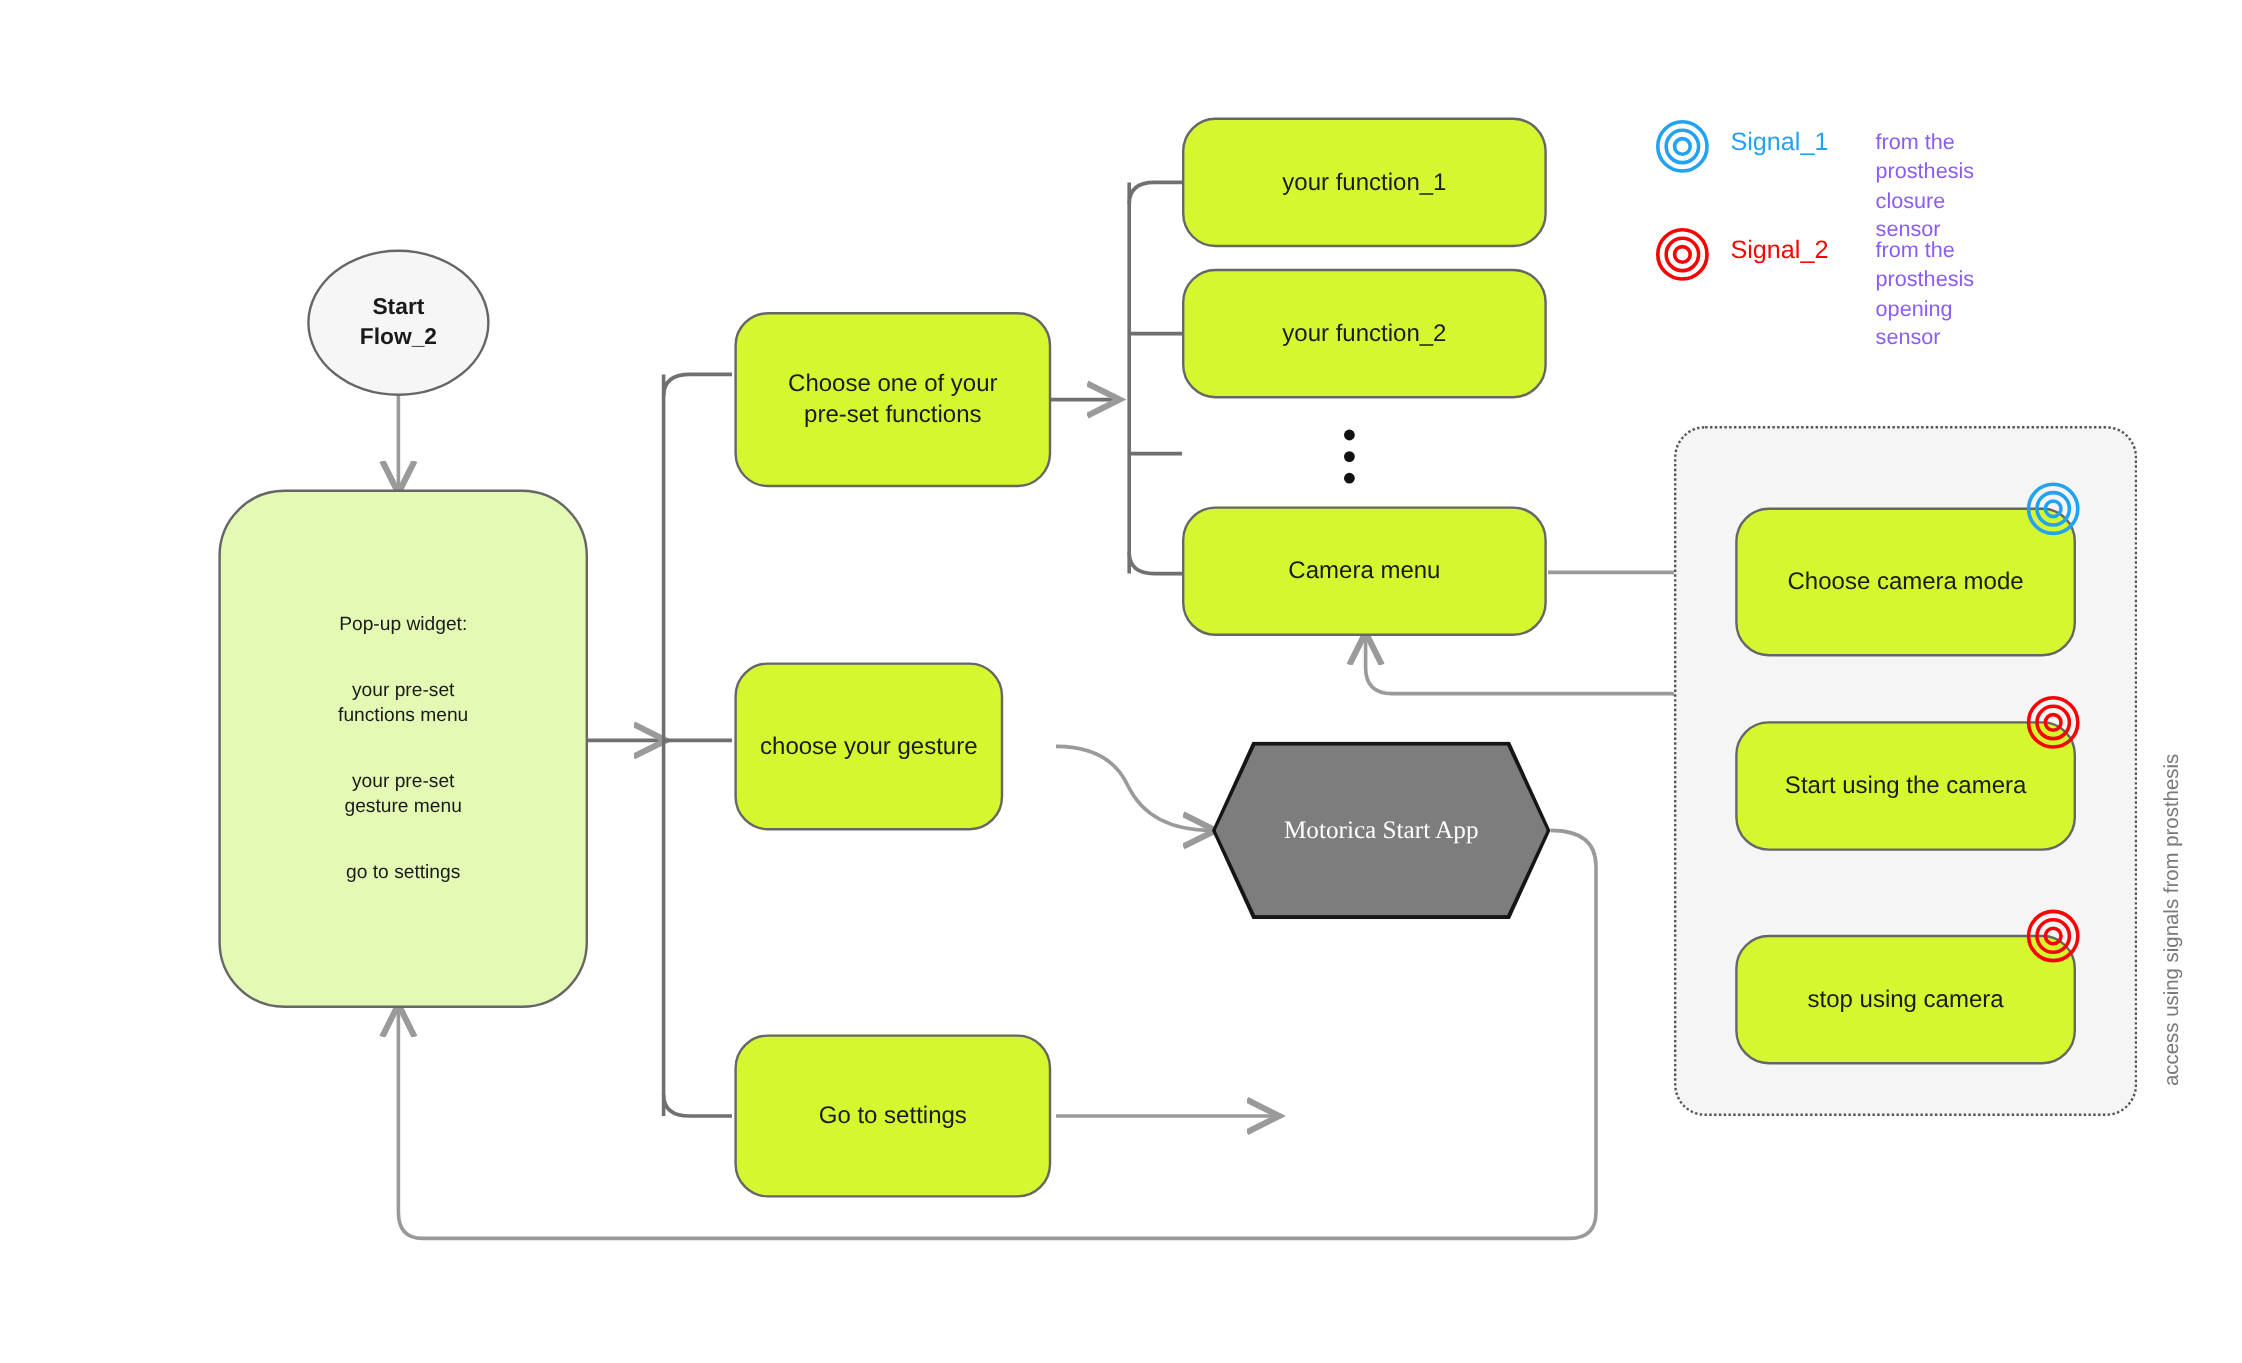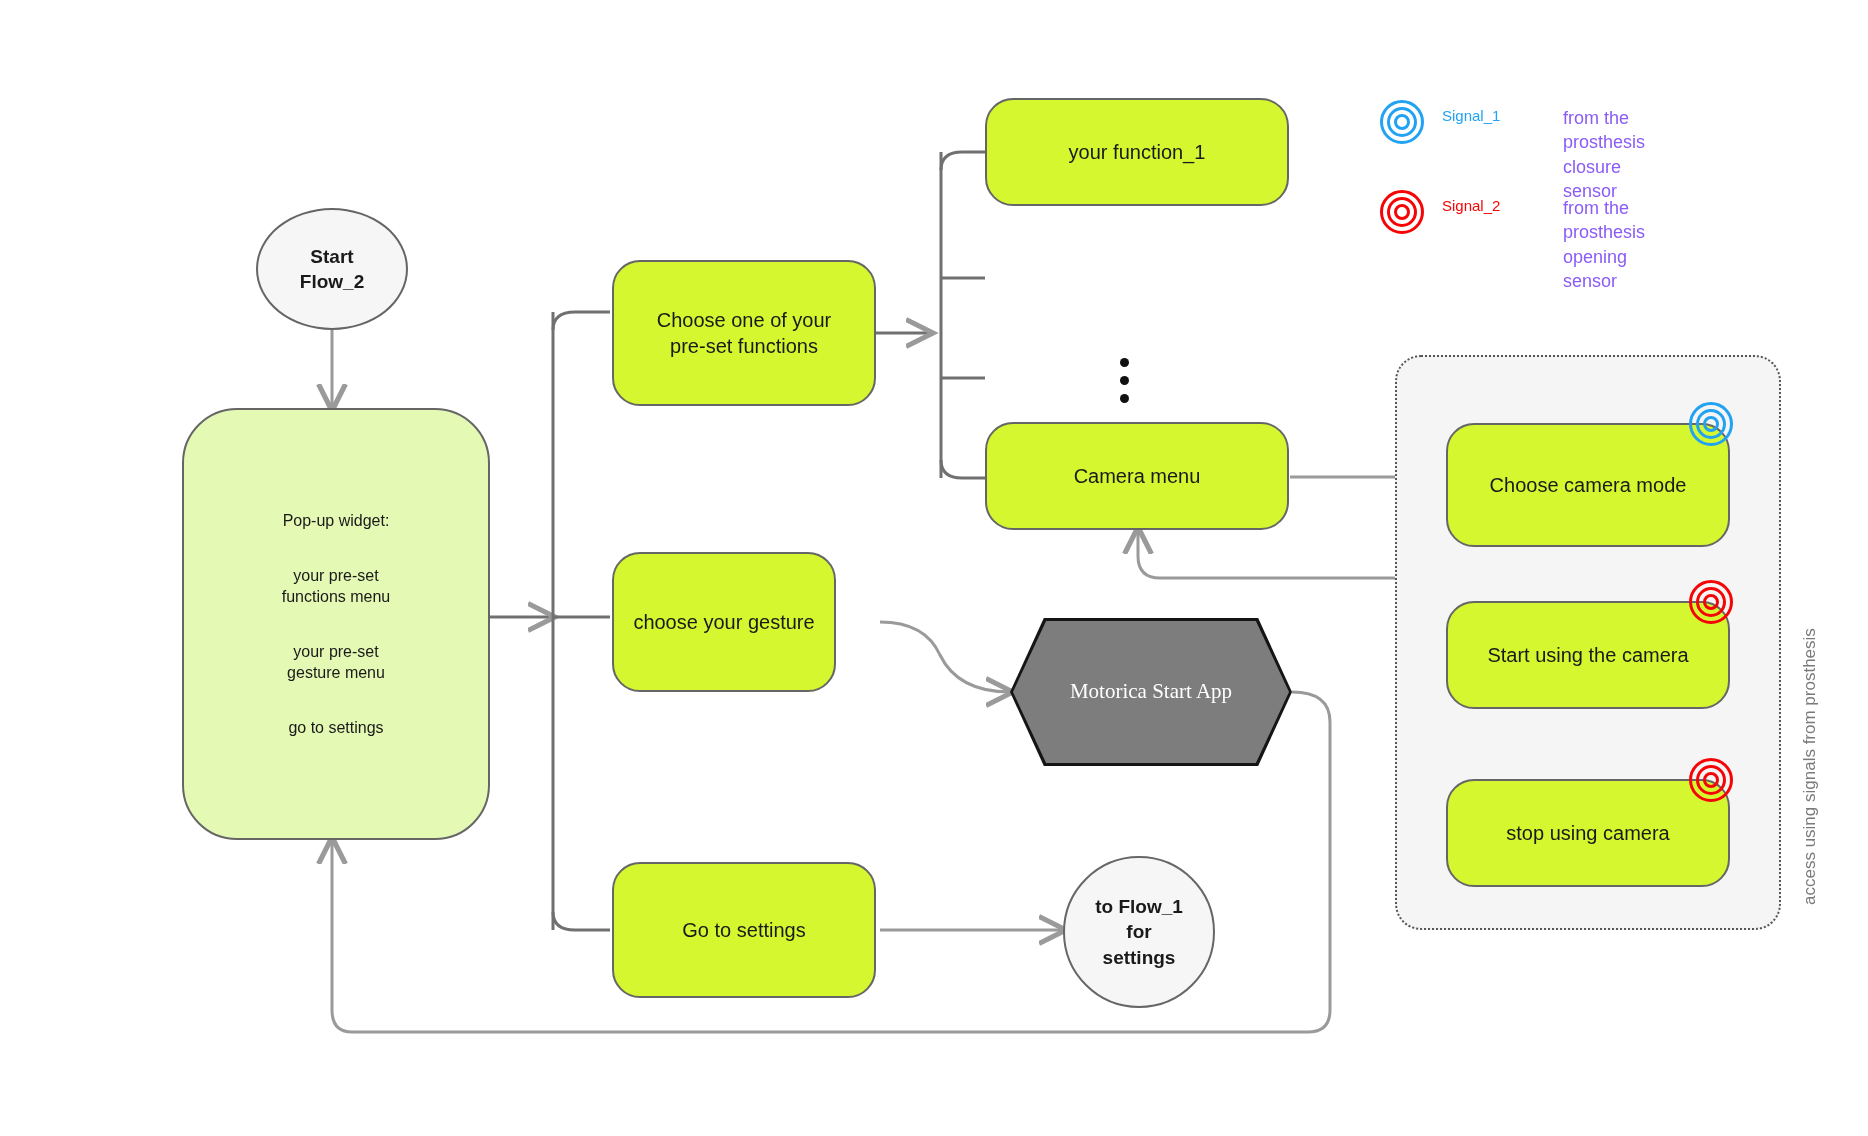--- a/index.html
+++ b/index.html
@@ -97,21 +97,21 @@
   .ring.red  span { border-color: #f50505; }
   .ring .r1 { width: 44px; height: 44px; border-width: 3.5px; }
   .ring .r2 { width: 30px; height: 30px; border-width: 3.5px; }
   .ring .r3 { width: 16px; height: 16px; border-width: 3.5px; }
 
   
   #legend { position: absolute; }
   .legend-row { position: absolute; display: flex; align-items: flex-start; }
   .legend-icon { position: relative; width: 44px; height: 44px; flex: none; }
   .legend-icon .ring { left: 0; top: 0; }
-  .legend-label { font-size: 15px; margin-left: 18px; margin-top: 7px; white-space: nowrap; }
+  .legend-label { font-size: 21px; margin-left: 18px; margin-top: 7px; white-space: nowrap; }
   .legend-label.blue { color: #22a2f2; }
   .legend-label.red  { color: #f50505; }
   .legend-desc {
     position: absolute;
     font-size: 18px; color: #8b5cf6; line-height: 1.35;
     white-space: pre-line;
   }
 </style>
 </head>
 <body>
@@ -192,42 +192,40 @@
   </div>
 
   <div class="node rrect" style="left:612px; top:862px; width:264px; height:136px;">
     <span>Go to settings</span>
   </div>
 
   <div class="node rrect" style="left:985px; top:98px; width:304px; height:108px;">
     <span>your function_1</span>
   </div>
 
+  <div class="node rrect" style="left:985px; top:224px; width:304px; height:108px;">
+    <span>your function_2</span>
+  </div>
 
   <div id="ellipsis" style="left:1120px; top:358px;">
     <i></i>
       <i></i>
       <i></i>
   </div>
 
   <div class="node rrect" style="left:985px; top:422px; width:304px; height:108px;">
     <span>Camera menu</span>
   </div>
 
   <div class="hexwrap" style="left:1010px; top:618px; width:282px; height:148px;">
     <div class="node hexagon" style="position:relative;font-family:Liberation Serif, serif;">
       <span>Motorica Start App</span>
     </div>
   </div>
 
-  <div class="node circle" style="left:1063px; top:856px; width:152px; height:152px; font-size:19px;">
-    <span style="white-space:pre-line">to Flow_1
-for
-settings</span>
-  </div>
 
   <div class="node rrect" style="left:1446px; top:423px; width:284px; height:124px;">
     <span>Choose camera mode</span>
   </div>
   <div class="ring blue" style="left:1689px; top:402px;">
     <span class="r1"></span>
       <span class="r2"></span>
       <span class="r3"></span>
   </div>
 

